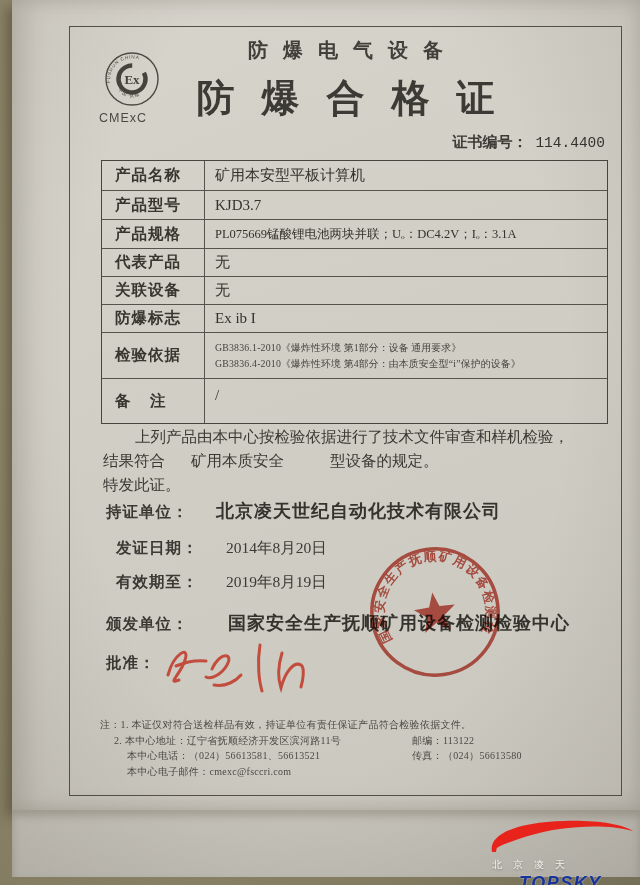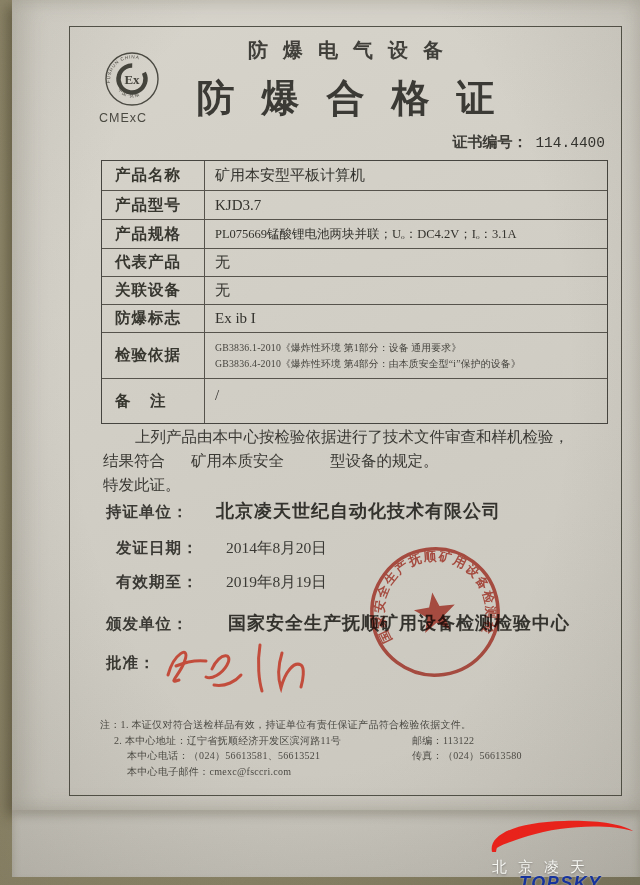--- a/index.html
+++ b/index.html
@@ -89,21 +89,21 @@
   .fn-ind{padding-left:14px;} .fn-ind2{padding-left:27px;}
   .fn-left{display:inline-block;min-width:298px;}
   
   .watermark{position:absolute;left:484px;top:818px;width:152px;height:64px;z-index:10;font-family:"Liberation Sans","DejaVu Sans",sans-serif;}
   .wm-swoosh{position:absolute;left:0;top:0;width:152px;height:36px;}
   .wm-brand{
     position:absolute;left:35px;top:12px;font-size:18px;font-weight:800;font-style:italic;
     color:#16339c;letter-spacing:1.5px;text-shadow:0 0 2px rgba(255,255,255,.55);margin-top:43px;
   }
   .wm-brand-cn{
-    position:absolute;left:8px;top:40px;font-size:15px;color:#f6f6f2;
+    position:absolute;left:8px;top:40px;font-size:10px;color:#f6f6f2;
     letter-spacing:11px;white-space:nowrap;text-shadow:0 1px 2px rgba(40,40,40,.4);
   }
 </style>
 </head>
 <body>
 
 <div class="paper">
   <div class="frame">
 
     <svg class="ex-logo" viewBox="0 0 80 78">

